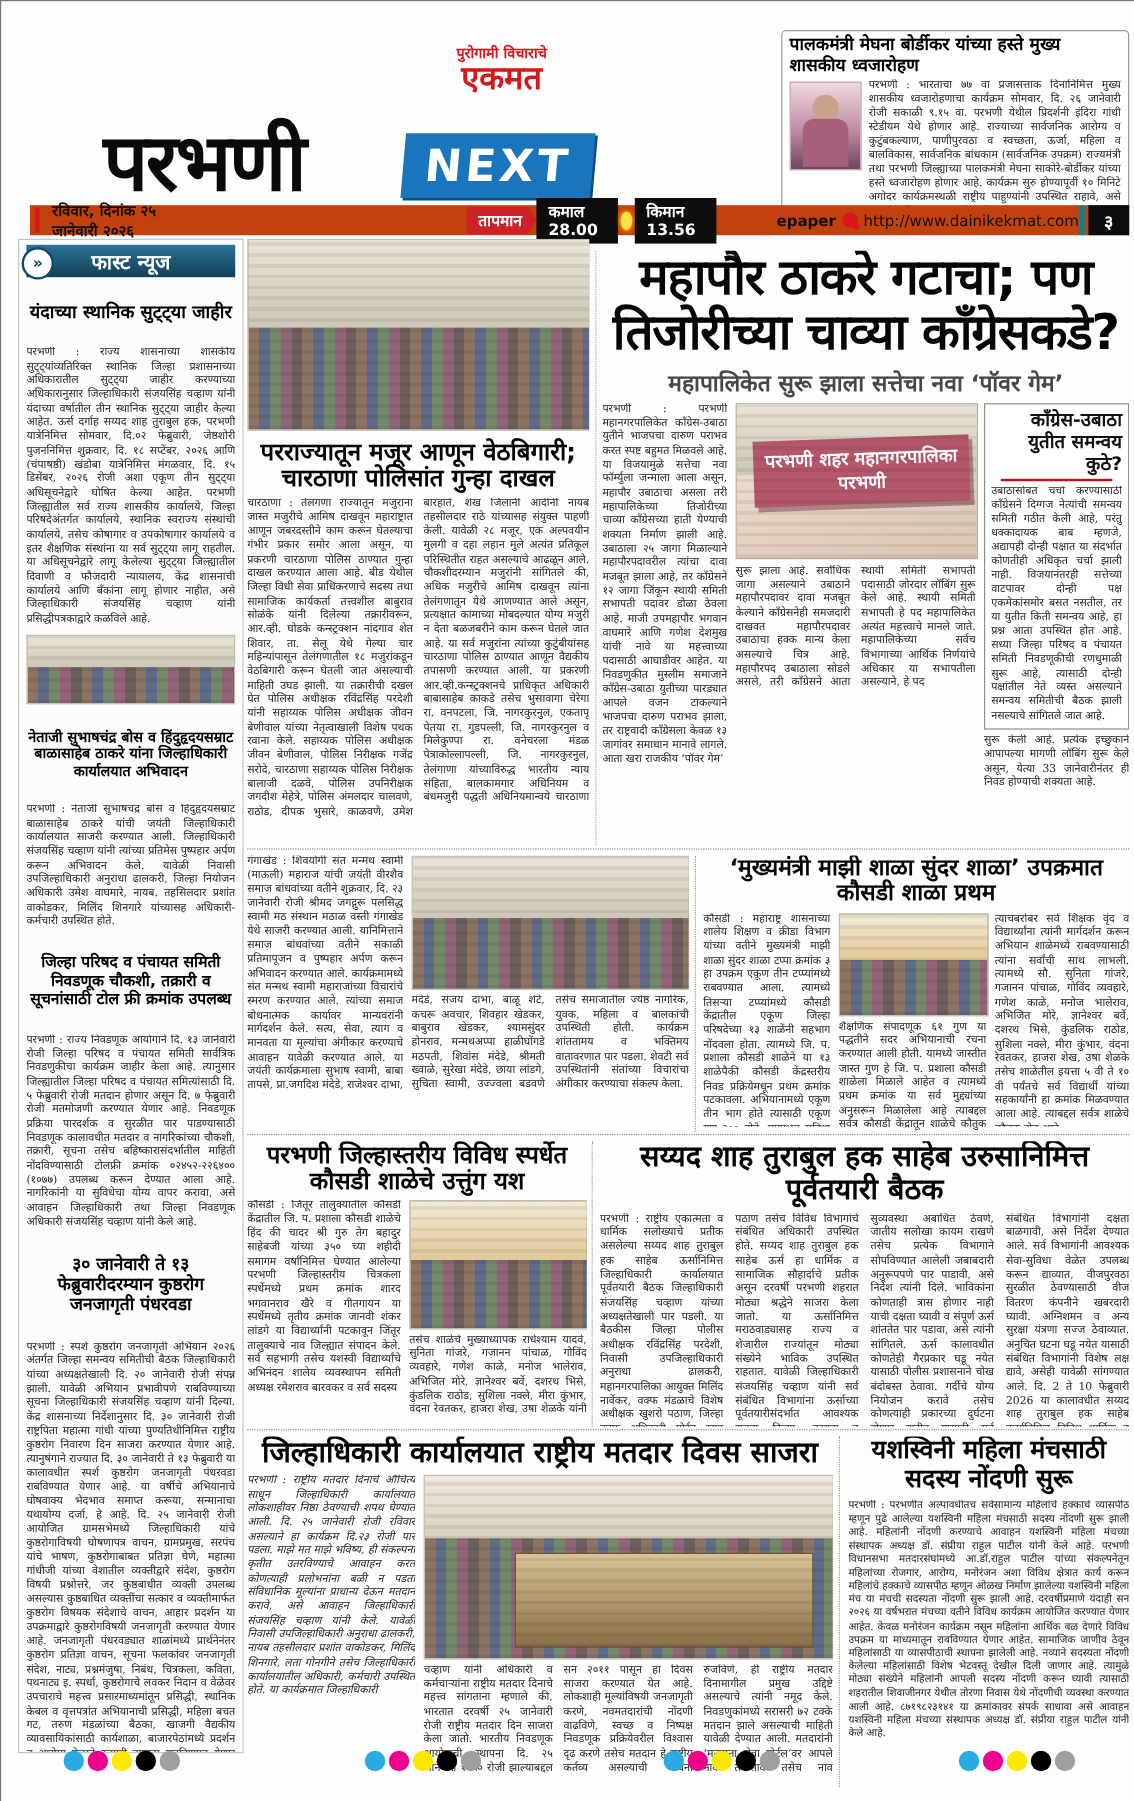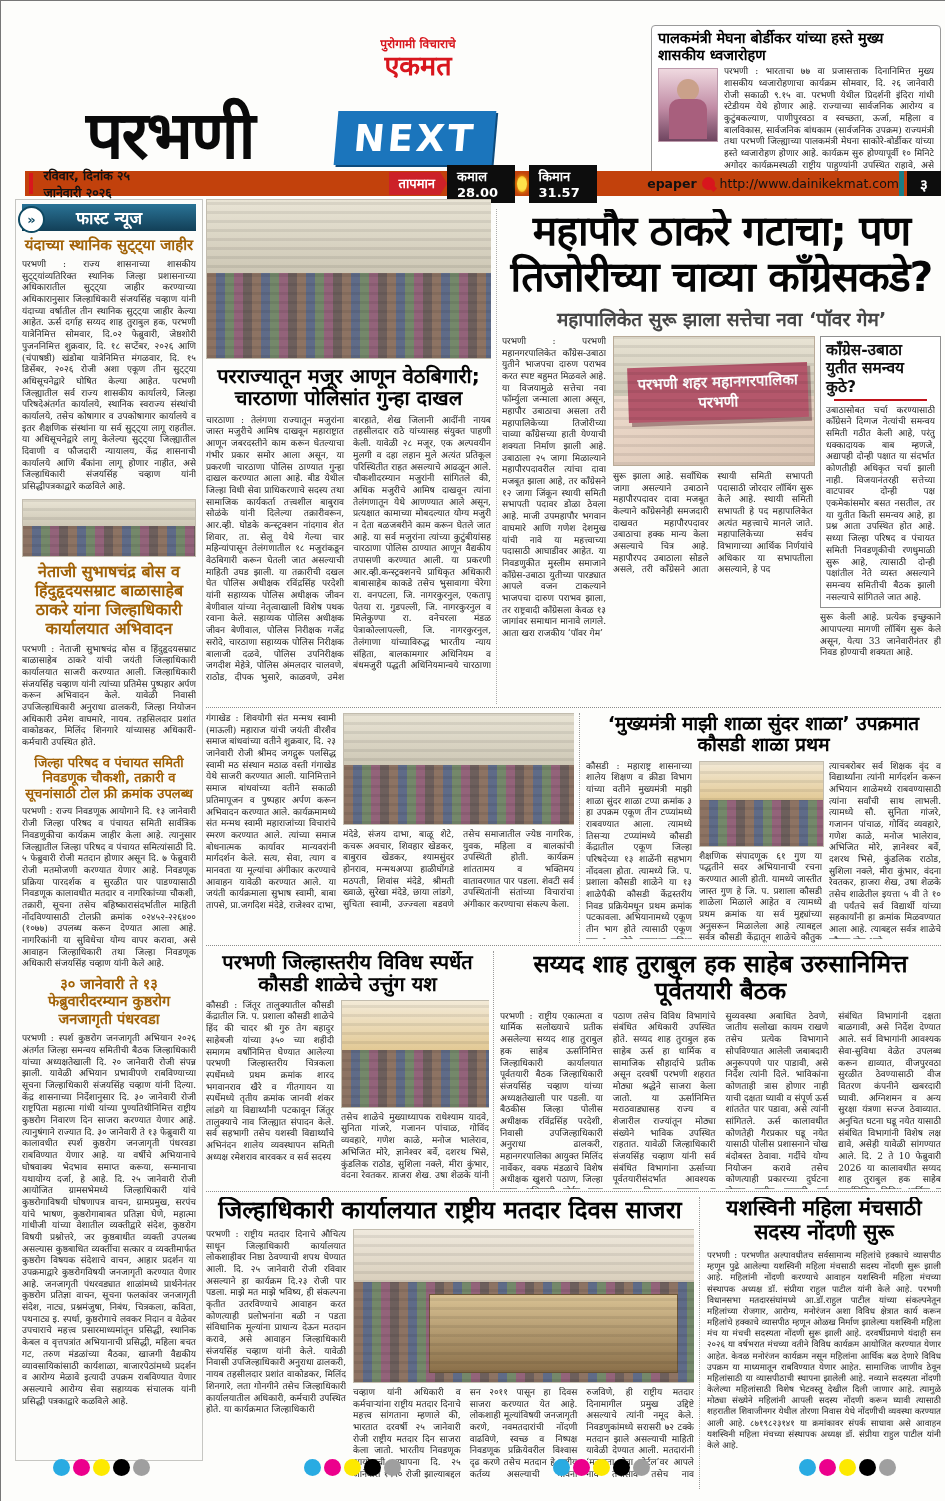--- a/index.html
+++ b/index.html
@@ -59,57 +59,57 @@
             font-weight:900;font-size:15px;text-align:center;line-height:1.3;transform:rotate(-2deg);
             box-shadow:3px 4px 0 rgba(90,40,50,.45);}
   
   .leftcol{position:absolute;left:14px;top:198px;width:188px;height:1262px;background:#fcfcfa;
            border:1px solid #c6c6c2;box-sizing:border-box;padding:4px 6px;overflow:hidden;}
   .fast-bar{height:27px;background:linear-gradient(#2a7396,#123f57);color:#fff;display:flex;align-items:center;
             justify-content:center;font-size:17px;font-weight:900;position:relative;margin-bottom:5px;}
   .fast-icon{position:absolute;left:-4px;top:2px;width:23px;height:23px;border-radius:50%;background:#fff;
              border:2px solid #0f4a63;color:#0f4a63;display:flex;align-items:center;justify-content:center;
              font-size:13px;font-weight:900;line-height:1;}
-  .leftcol h3{margin:5px 0;font-size:15px;font-weight:900;line-height:1.2;text-align:center;color:#a16207;}
+  .leftcol h3{margin:20px 0;font-size:15px;font-weight:900;line-height:1.2;text-align:center;color:#000000;}
   .leftcol .bt{margin-bottom:6px;}
   .fast-photo{width:100%;height:58px;margin:2px 0 4px 0;box-sizing:border-box;}
   
   .abs{position:absolute;box-sizing:border-box;overflow:hidden;}
   
   #mazur .ph{width:100%;height:158px;}
   #mazur h2{font-size:20px;text-align:center;margin:6px 0 5px 0;}
   
   #mayor h1{font-size:41px;text-align:center;letter-spacing:-1px;margin:0;}
   .subhead{font-size:19px;font-weight:900;color:#474747;text-align:center;margin:5px 0 4px 0;}
   .mayor-row{display:flex;gap:7px;}
   .m-c1{width:104px;}
   .m-center{width:200px;}
   .m-center .ph--mnp{width:100%;height:128px;margin-bottom:5px;}
   .m-right{flex:1;}
   .sidebox{border:1px solid #8f8f8f;padding:4px 5px;background:#fff;}
-  .sidebox h3{margin:0 0 2px 0;font-size:15.5px;font-weight:900;text-align:left;line-height:1.2;}
+  .sidebox h3{margin:0 0 2px 0;font-size:15.5px;font-weight:900;text-align:right;line-height:1.2;}
   .red-rule{border:none;border-top:2px solid #c1121a;margin:2px 8px 4px 8px;}
   
   #shivyogi h2,#school h2{font-size:19px;text-align:center;margin:0 0 5px 0;}
   .row{display:flex;gap:7px;}
   .s-c1{width:130px;}
   .s-right{flex:1;}
   .s-right .ph{width:100%;height:110px;margin-bottom:4px;}
   .sc-c1{width:106px;}
   .sc-c2{flex:1;}
   .sc-c2 .ph{width:100%;height:84px;margin-bottom:4px;}
   .sc-c3{width:112px;}
   #spardha h2{font-size:20px;text-align:center;margin:0 0 4px 0;}
   #spardha .s-right .ph{height:108px;}
   #urus h2{font-size:24px;text-align:center;margin:0 0 6px 0;}
   #urus{border-left:1px dotted #999;padding-left:6px;}
   #school{border-left:1px dotted #999;padding-left:6px;}
   
   #matdar h2{font-size:24px;text-align:center;margin:0 0 5px 0;}
-  .mt-c1{width:140px;}
+  .mt-c1{width:140px;font-style:italic;}
   .mt-right{flex:1;}
   .mt-right .ph{width:100%;height:152px;margin-bottom:4px;}
   #yash{border-left:1px dotted #999;padding-left:7px;}
   #yash h2{font-size:21px;text-align:center;margin:0 0 6px 0;}
   #yash .bt{font-size:8.6px;}
   
   .dots{position:absolute;top:1458px;display:flex;gap:3px;}
   .dots i{width:17px;height:17px;border-radius:50%;display:block;}
   .d-c{background:#29abe2;}.d-m{background:#ec008c;}.d-y{background:#fde900;}.d-k{background:#000;}.d-g{background:#9f9f9f;}
 </style>
@@ -132,41 +132,41 @@
     <div class="flag-photo"></div>
     <div class="bt" style="font-size:9px;height:110px;">परभणी : भारताचा ७७ वा प्रजासत्ताक दिनानिमित्त मुख्य शासकीय ध्वजारोहणाचा कार्यक्रम सोमवार, दि. २६ जानेवारी रोजी सकाळी ९.१५ वा. परभणी येथील प्रिदर्शनी इंदिरा गांधी स्टेडीयम येथे होणार आहे. राज्याच्या सार्वजनिक आरोग्य व कुटुंबकल्याण, पाणीपुरवठा व स्वच्छता, ऊर्जा, महिला व बालविकास, सार्वजनिक बांधकाम (सार्वजनिक उपक्रम) राज्यमंत्री तथा परभणी जिल्ह्याच्या पालकमंत्री मेघना साकोरे-बोर्डीकर यांच्या हस्ते ध्वजारोहण होणार आहे. कार्यक्रम सुरु होण्यापूर्वी १० मिनिटे अगोदर कार्यक्रमस्थळी राष्ट्रीय पाहुण्यांनी उपस्थित राहावे, असे आवाहन जिल्हा प्रशासनाने केले आहे.</div>
   </div>
 
   <div class="datebar">
     <span class="redmark"></span>
     <span>रविवार, दिनांक २५ जानेवारी २०२६</span>
     <span class="temp-label">तापमान</span>
     <span class="temp-box">कमाल 28.00</span>
     <span class="sun"></span>
-    <span class="temp-box">किमान 31.57</span>
+    <span class="temp-box">किमान 13.56</span>
     <span class="epaper">
       <span>epaper</span>
       <span class="ep-icon"></span>
       <span style="font-weight:400;">http://www.dainikekmat.com</span>
     </span>
     <span class="pageno-wrap">
       <span class="teal-sep"></span>
       <span class="pageno">३</span>
     </span>
   </div>
 
   <div class="leftcol">
     <div class="fast-bar">
       <span class="fast-icon">»</span>
       <span>फास्ट न्यूज</span>
     </div>
     <h3>यंदाच्या स्थानिक सुट्ट्या जाहीर</h3>
     <div class="bt" style="max-height:248px;">परभणी : राज्य शासनाच्या शासकीय सुट्ट्यांव्यतिरिक्त स्थानिक जिल्हा प्रशासनाच्या अधिकारातील सुट्ट्या जाहीर करण्याच्या अधिकारानुसार जिल्हाधिकारी संजयसिंह चव्हाण यांनी यंदाच्या वर्षातील तीन स्थानिक सुट्ट्या जाहीर केल्या आहेत. ऊर्स दर्गाह सय्यद शाह तुराबुल हक, परभणी यात्रेनिमित्त सोमवार, दि.०२ फेब्रुवारी, जेष्ठशोरी पुजननिमित्त शुक्रवार, दि. १८ सप्टेंबर, २०२६ आणि (चंपाषष्ठी) खंडोबा यात्रेनिमित्त मंगळवार, दि. १५ डिसेंबर, २०२६ रोजी अशा एकूण तीन सुट्ट्या अधिसूचनेद्वारे घोषित केल्या आहेत. परभणी जिल्ह्यातील सर्व राज्य शासकीय कार्यालये, जिल्हा परिषदेअंतर्गत कार्यालये, स्थानिक स्वराज्य संस्थांची कार्यालये, तसेच कोषागार व उपकोषागार कार्यालये व इतर शैक्षणिक संस्थांना या सर्व सुट्ट्या लागू राहतील. या अधिसूचनेद्वारे लागू केलेल्या सुट्ट्या जिल्ह्यातील दिवाणी व फौजदारी न्यायालय, केंद्र शासनाची कार्यालये आणि बँकांना लागू होणार नाहीत, असे जिल्हाधिकारी संजयसिंह चव्हाण यांनी प्रसिद्धीपत्रकाद्वारे कळविले आहे.</div>
     <div class="ph fast-photo"></div>
-    <h3 style="font-size:16px;">नेताजी सुभाषचंद्र बोस व हिंदुहृदयसम्राट बाळासाहेब ठाकरे यांना जिल्हाधिकारी कार्यालयात अभिवादन</h3>
+    <h3 style="font-size:12px;">नेताजी सुभाषचंद्र बोस व हिंदुहृदयसम्राट बाळासाहेब ठाकरे यांना जिल्हाधिकारी कार्यालयात अभिवादन</h3>
     <div class="bt" style="max-height:140px;">परभणी : नेताजी सुभाषचंद्र बोस व हिंदुहृदयसम्राट बाळासाहेब ठाकरे यांची जयंती जिल्हाधिकारी कार्यालयात साजरी करण्यात आली. जिल्हाधिकारी संजयसिंह चव्हाण यांनी त्यांच्या प्रतिमेस पुष्पहार अर्पण करून अभिवादन केले. यावेळी निवासी उपजिल्हाधिकारी अनुराधा ढालकरी, जिल्हा नियोजन अधिकारी उमेश वाघमारे, नायब. तहसिलदार प्रशांत वाकोडकर, मिलिंद शिनगारे यांच्यासह अधिकारी-कर्मचारी उपस्थित होते.</div>
     <h3 style="font-size:13px;">जिल्हा परिषद व पंचायत समिती निवडणूक चौकशी, तक्रारी व सूचनांसाठी टोल फ्री क्रमांक उपलब्ध</h3>
     <div class="bt" style="max-height:222px;">परभणी : राज्य निवडणूक आयोगाने दि. १३ जानेवारी रोजी जिल्हा परिषद व पंचायत समिती सार्वत्रिक निवडणुकीचा कार्यक्रम जाहीर केला आहे. त्यानुसार जिल्ह्यातील जिल्हा परिषद व पंचायत समित्यांसाठी दि. ५ फेब्रुवारी रोजी मतदान होणार असून दि. ७ फेब्रुवारी रोजी मतमोजणी करण्यात येणार आहे. निवडणूक प्रक्रिया पारदर्शक व सुरळीत पार पाडण्यासाठी निवडणूक कालावधीत मतदार व नागरिकांच्या चौकशी, तक्रारी, सूचना तसेच बहिष्कारासंदर्भातील माहिती नोंदविण्यासाठी टोलफ्री क्रमांक ०२४५२-२२६४०० (१०७७) उपलब्ध करून देण्यात आला आहे. नागरिकांनी या सुविधेचा योग्य वापर करावा, असे आवाहन जिल्हाधिकारी तथा जिल्हा निवडणूक अधिकारी संजयसिंह चव्हाण यांनी केले आहे.</div>
     <h3 style="font-size:14.5px;">३० जानेवारी ते १३ फेब्रुवारीदरम्यान कुष्ठरोग जनजागृती पंधरवडा</h3>
     <div class="bt" style="max-height:408px;">परभणी : स्पर्श कुष्ठरोग जनजागृती अभियान २०२६ अंतर्गत जिल्हा समन्वय समितीची बैठक जिल्हाधिकारी यांच्या अध्यक्षतेखाली दि. २० जानेवारी रोजी संपन्न झाली. यावेळी अभियान प्रभावीपणे राबविण्याच्या सूचना जिल्हाधिकारी संजयसिंह चव्हाण यांनी दिल्या. केंद्र शासनाच्या निर्देशानुसार दि. ३० जानेवारी रोजी राष्ट्रपिता महात्मा गांधी यांच्या पुण्यतिथीनिमित्त राष्ट्रीय कुष्ठरोग निवारण दिन साजरा करण्यात येणार आहे. त्यानुषंगाने राज्यात दि. ३० जानेवारी ते १३ फेब्रुवारी या कालावधीत स्पर्श कुष्ठरोग जनजागृती पंधरवडा राबविण्यात येणार आहे. या वर्षीचे अभियानाचे घोषवाक्य भेदभाव समाप्त करूया, सन्मानाचा यथायोग्य दर्जा, हे आहे. दि. २५ जानेवारी रोजी आयोजित ग्रामसभेमध्ये जिल्हाधिकारी यांचे कुष्ठरोगाविषयी घोषणापत्र वाचन, ग्रामप्रमुख, सरपंच यांचे भाषण, कुष्ठरोगाबाबत प्रतिज्ञा घेणे, महात्मा गांधीजी यांच्या वेशातील व्यक्तीद्वारे संदेश, कुष्ठरोग विषयी प्रश्नोत्तरे, जर कुष्ठबाधीत व्यक्ती उपलब्ध असल्यास कुष्ठबाधित व्यक्तींचा सत्कार व व्यक्तीमार्फत कुष्ठरोग विषयक संदेशाचे वाचन, आहार प्रदर्शन या उपक्रमाद्वारे कुष्ठरोगविषयी जनजागृती करण्यात येणार आहे. जनजागृती पंधरवड्यात शाळांमध्ये प्रार्थनेनंतर कुष्ठरोग प्रतिज्ञा वाचन, सूचना फलकांवर जनजागृती संदेश, नाट्य, प्रश्नमंजुषा, निबंध, चित्रकला, कविता, पथनाट्य इ. स्पर्धा, कुष्ठरोगाचे लवकर निदान व वेळेवर उपचाराचे महत्त्व प्रसारमाध्यमांतून प्रसिद्धी, स्थानिक केबल व वृत्तपत्रांत अभियानाची प्रसिद्धी, महिला बचत गट, तरुण मंडळांच्या बैठका, खाजगी वैद्यकीय व्यावसायिकांसाठी कार्यशाळा, बाजारपेठांमध्ये प्रदर्शन व आरोग्य मेळावे इत्यादी उपक्रम राबविण्यात येणार असल्याचे आरोग्य सेवा सहाय्यक संचालक यांनी प्रसिद्धी पत्रकाद्वारे कळविले आहे.</div>
   </div>
 
   <div id="mazur" class="abs" style="left:205px;top:198px;width:285px;height:505px;">
     <div class="ph" style="height:158px;"></div>
     <h2 class="hl">परराज्यातून मजूर आणून वेठबिगारी; चारठाणा पोलिसांत गुन्हा दाखल</h2>

